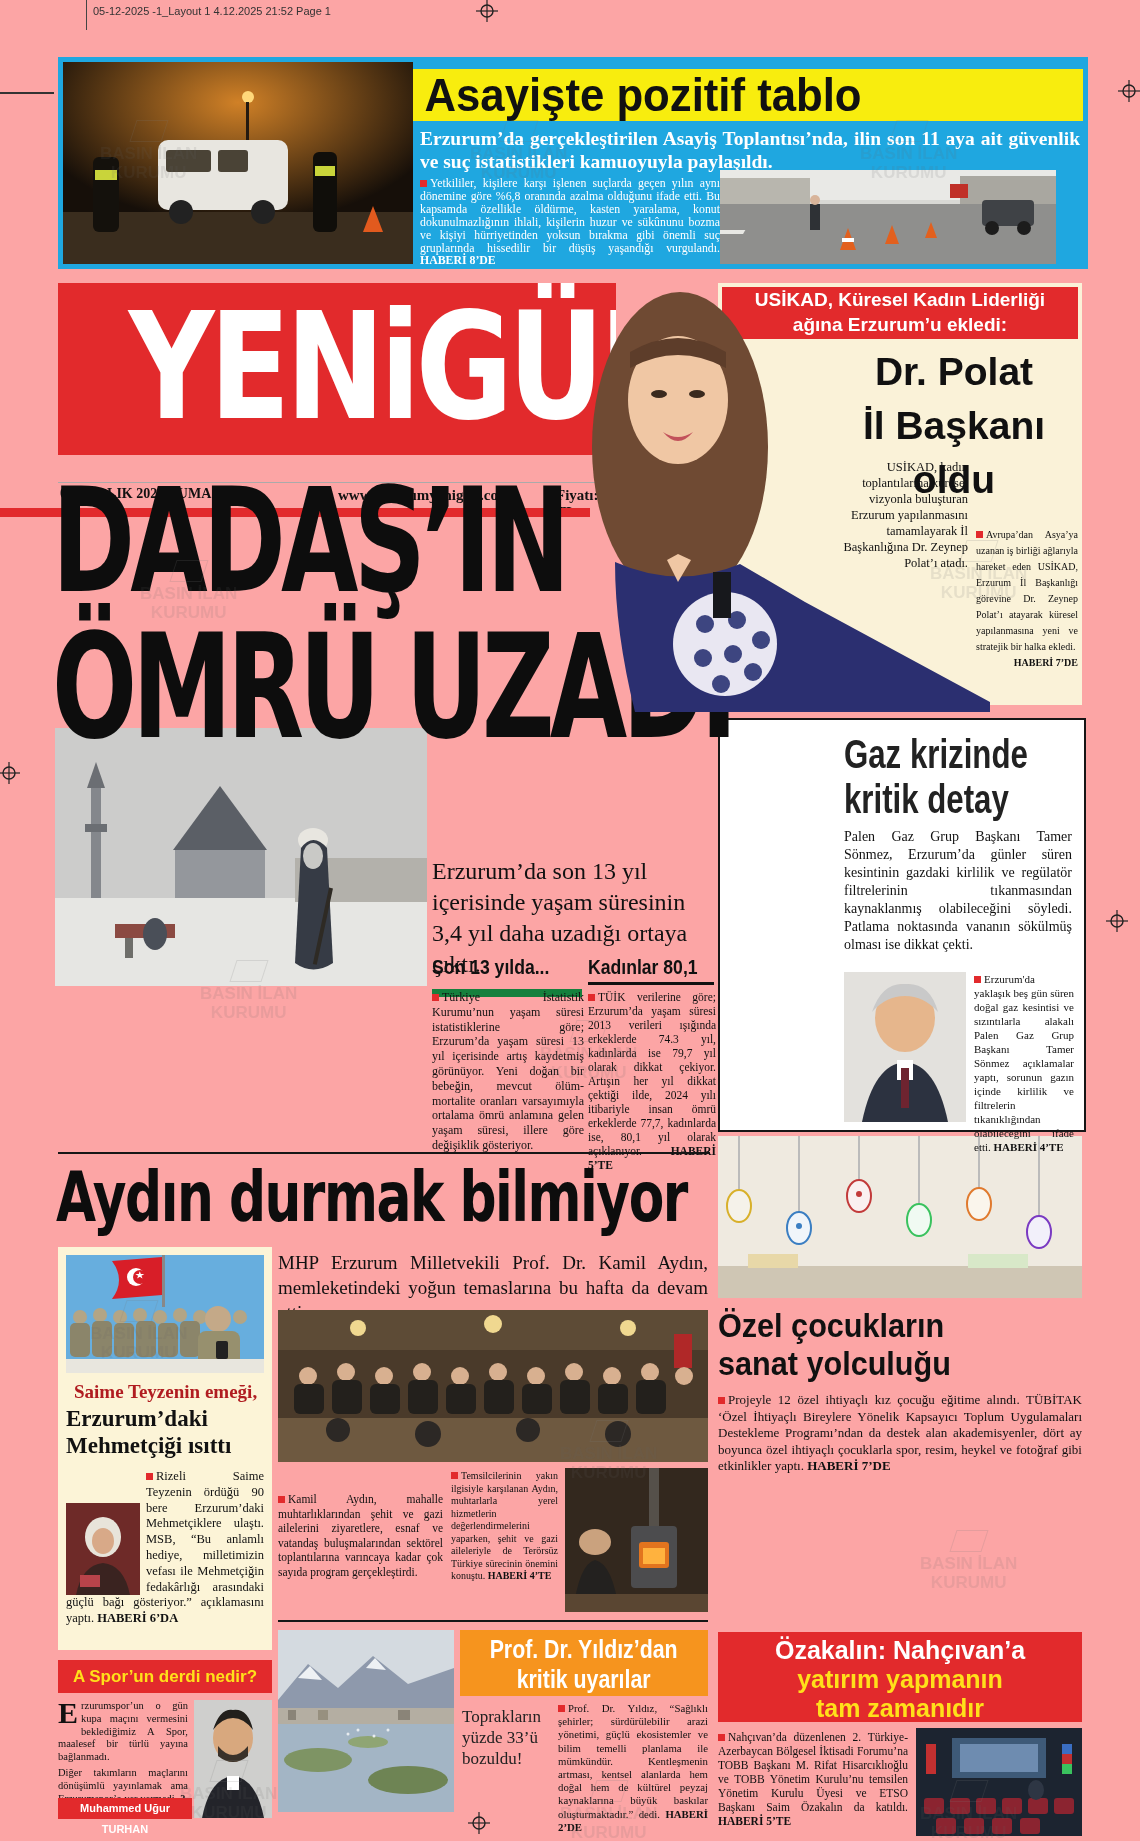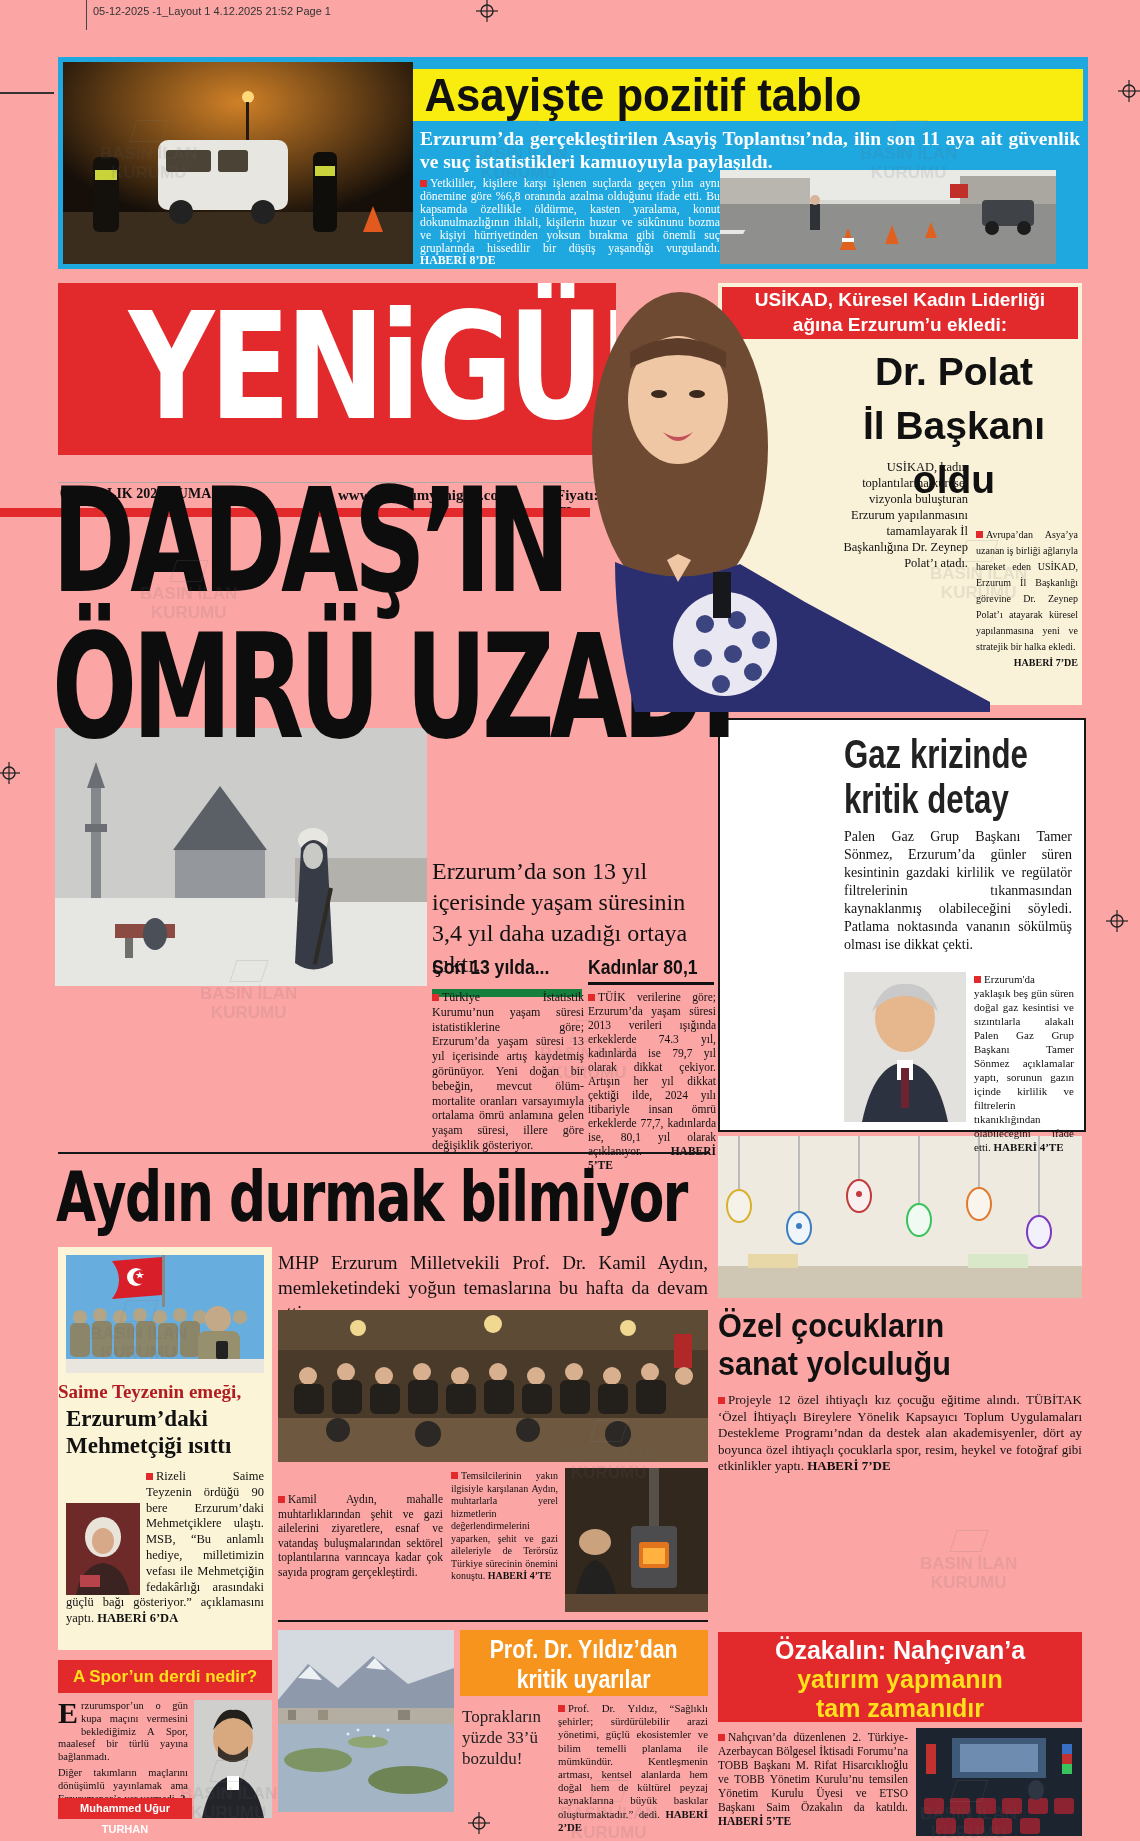--- a/index.html
+++ b/index.html
@@ -406,21 +406,21 @@
             <rect x="70" y="66" width="20" height="36" rx="5"></rect>
           <rect x="92" y="68" width="20" height="34" rx="5"></rect>
             <rect x="114" y="66" width="20" height="36" rx="5"></rect>
         </g>
         <circle cx="152" cy="64" r="13" fill="#c4a988"></circle>
         <rect x="132" y="76" width="42" height="42" rx="8" fill="#97906e"></rect>
         <rect x="150" y="86" width="12" height="18" rx="2" fill="#222"></rect>
         <rect x="0" y="104" width="198" height="14" fill="#e8e6de"></rect>
       </svg>
     </div>
-    <div class="abs" style="left:0;top:134px;width:198px;font-weight:bold;font-size:19px;color:#b01c20;">Saime Teyzenin emeği,</div>
+    <div class="abs" style="left:16px;top:134px;width:198px;font-weight:bold;font-size:19px;color:#b01c20;">Saime Teyzenin emeği,</div>
     <div class="abs" style="left:8px;top:158px;width:198px;font-weight:bold;font-size:23px;line-height:27px;color:#111;">
       <span>Erzurum’daki</span><br><span>Mehmetçiği ısıttı</span>
     </div>
     <div class="abs jt" style="left:8px;top:222px;width:198px;font-size:12.5px;line-height:15.8px;">
       <span class="ph" style="position:relative;float:left;width:74px;height:92px;margin:34px 6px 0 0;display:block;">
         <svg width="74" height="92" viewBox="0 0 74 92" preserveAspectRatio="none">
           <rect width="74" height="92" fill="#6e2a28"></rect>
           <ellipse cx="37" cy="34" rx="18" ry="20" fill="#e8e4da"></ellipse>
           <ellipse cx="37" cy="38" rx="11" ry="13" fill="#d8a988"></ellipse>
           <path d="M10 92 Q16 62 37 60 Q58 62 64 92 Z" fill="#3a2320"></path>

